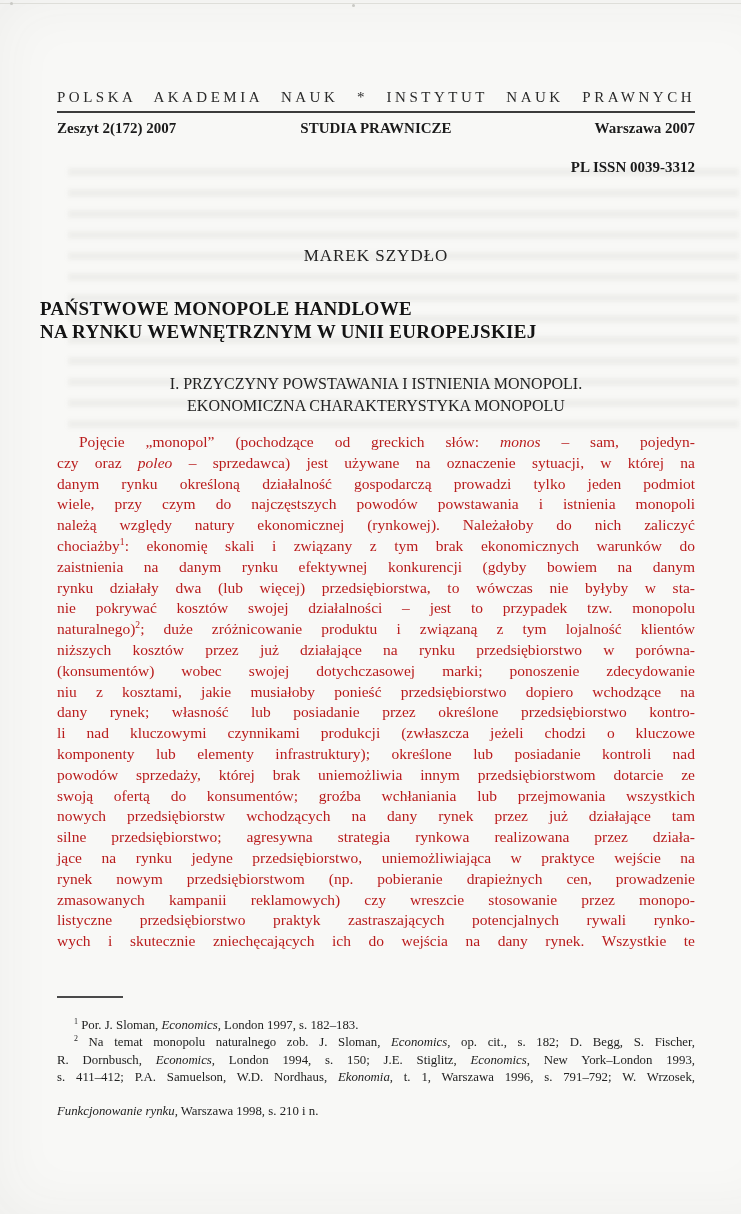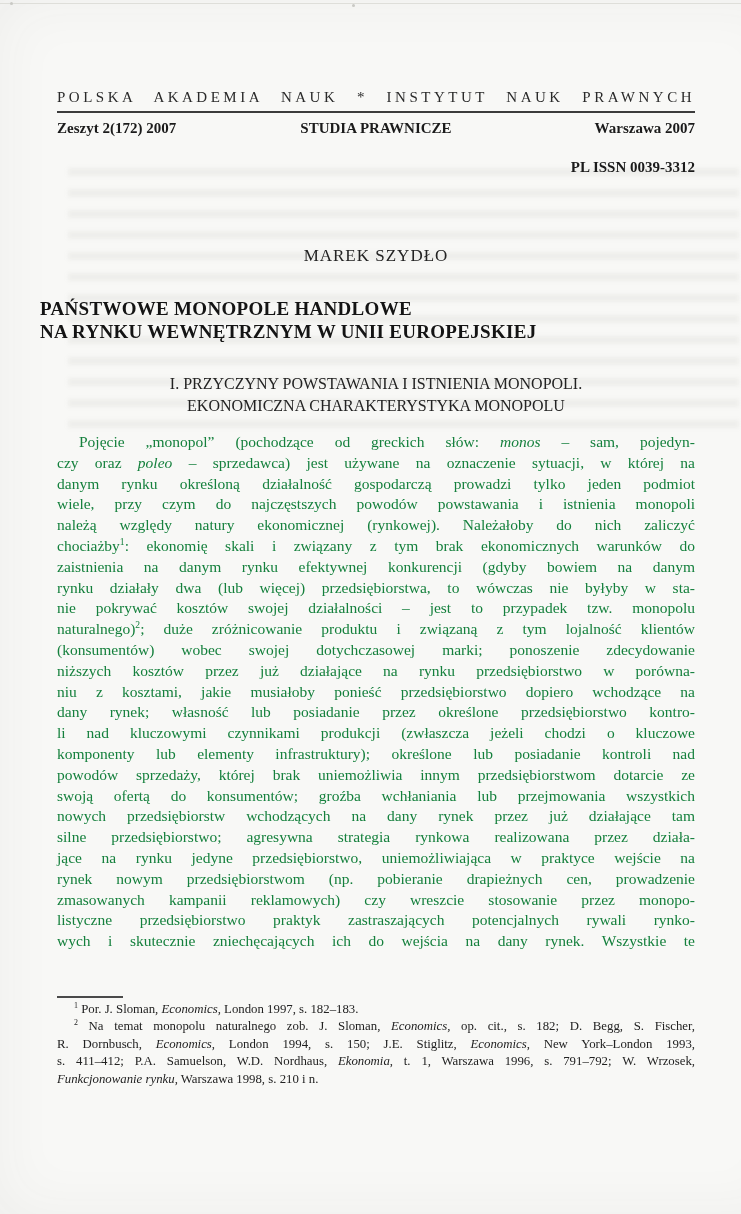--- a/index.html
+++ b/index.html
@@ -37,29 +37,29 @@
   .author{
     position:absolute;top:246px;left:57px;width:638px;text-align:center;
     font-size:17px;letter-spacing:1px;color:#222;
   }
   .title{position:absolute;top:297px;left:40px;width:661px;text-align:left;
     font-size:19px;font-weight:700;line-height:23px;color:#141414;letter-spacing:0.3px;}
   .secheading{position:absolute;top:373px;left:57px;width:638px;text-align:center;
     font-size:16px;line-height:22px;color:#222;}
   
   .bodytext{position:absolute;top:432px;left:57px;width:638px;
-    font-size:15.5px;line-height:20.8px;color:#15803d;}
+    font-size:15.5px;line-height:20.8px;color:#b91c1c;}
   .bodytext .ind{text-indent:22px;}
   .footnotes{position:absolute;top:1001px;left:57px;width:638px;
     font-size:12.8px;line-height:17.4px;color:#222;}
   .footnotes .ind{text-indent:17px;}
   .fnrule{position:absolute;top:996px;left:57px;width:66px;height:2px;background:#4a4a4a;}
   .tline{text-align:justify;}
   .tline.just{text-align-last:justify;}
-  .tline.nojust{text-align:left;text-align-last:left;}
+  .tline.nojust{text-align:left;text-align-last:left;margin-top:16px;}
   .it{font-style:italic;}
   sup{font-size:0.62em;line-height:0;vertical-align:super;}
 </style>
 </head>
 <body>
 
 <div class="page">
   <div class="topline"></div>
   <div class="speck" style="left:10px;top:2px;"></div>
   <div class="speck" style="left:352px;top:4px;"></div>
@@ -92,22 +92,22 @@
       <div class="tline just ind"><span>Pojęcie „monopol” (pochodzące od greckich słów: </span><span class="it">monos</span><span> – sam, pojedyn-</span></div>
       <div class="tline just"><span>czy oraz </span><span class="it">poleo</span><span> – sprzedawca) jest używane na oznaczenie sytuacji, w której na</span></div>
       <div class="tline just"><span>danym rynku określoną działalność gospodarczą prowadzi tylko jeden podmiot</span></div>
       <div class="tline just"><span>wiele, przy czym do najczęstszych powodów powstawania i istnienia monopoli</span></div>
       <div class="tline just"><span>należą względy natury ekonomicznej (rynkowej). Należałoby do nich zaliczyć</span></div>
       <div class="tline just"><span>chociażby</span><sup>1</sup><span>: ekonomię skali i związany z tym brak ekonomicznych warunków do</span></div>
       <div class="tline just"><span>zaistnienia na danym rynku efektywnej konkurencji (gdyby bowiem na danym</span></div>
       <div class="tline just"><span>rynku działały dwa (lub więcej) przedsiębiorstwa, to wówczas nie byłyby w sta-</span></div>
       <div class="tline just"><span>nie pokrywać kosztów swojej działalności – jest to przypadek tzw. monopolu</span></div>
       <div class="tline just"><span>naturalnego)</span><sup>2</sup><span>; duże zróżnicowanie produktu i związaną z tym lojalność klientów</span></div>
+      <div class="tline just"><span>niższych kosztów przez już działające na rynku przedsiębiorstwo w porówna-</span></div>
       <div class="tline just"><span>(konsumentów) wobec swojej dotychczasowej marki; ponoszenie zdecydowanie</span></div>
-      <div class="tline just"><span>niższych kosztów przez już działające na rynku przedsiębiorstwo w porówna-</span></div>
       <div class="tline just"><span>niu z kosztami, jakie musiałoby ponieść przedsiębiorstwo dopiero wchodzące na</span></div>
       <div class="tline just"><span>dany rynek; własność lub posiadanie przez określone przedsiębiorstwo kontro-</span></div>
       <div class="tline just"><span>li nad kluczowymi czynnikami produkcji (zwłaszcza jeżeli chodzi o kluczowe</span></div>
       <div class="tline just"><span>komponenty lub elementy infrastruktury); określone lub posiadanie kontroli nad</span></div>
       <div class="tline just"><span>powodów sprzedaży, której brak uniemożliwia innym przedsiębiorstwom dotarcie ze</span></div>
       <div class="tline just"><span>swoją ofertą do konsumentów; groźba wchłaniania lub przejmowania wszystkich</span></div>
       <div class="tline just"><span>nowych przedsiębiorstw wchodzących na dany rynek przez już działające tam</span></div>
       <div class="tline just"><span>silne przedsiębiorstwo; agresywna strategia rynkowa realizowana przez działa-</span></div>
       <div class="tline just"><span>jące na rynku jedyne przedsiębiorstwo, uniemożliwiająca w praktyce wejście na</span></div>
       <div class="tline just"><span>rynek nowym przedsiębiorstwom (np. pobieranie drapieżnych cen, prowadzenie</span></div>

